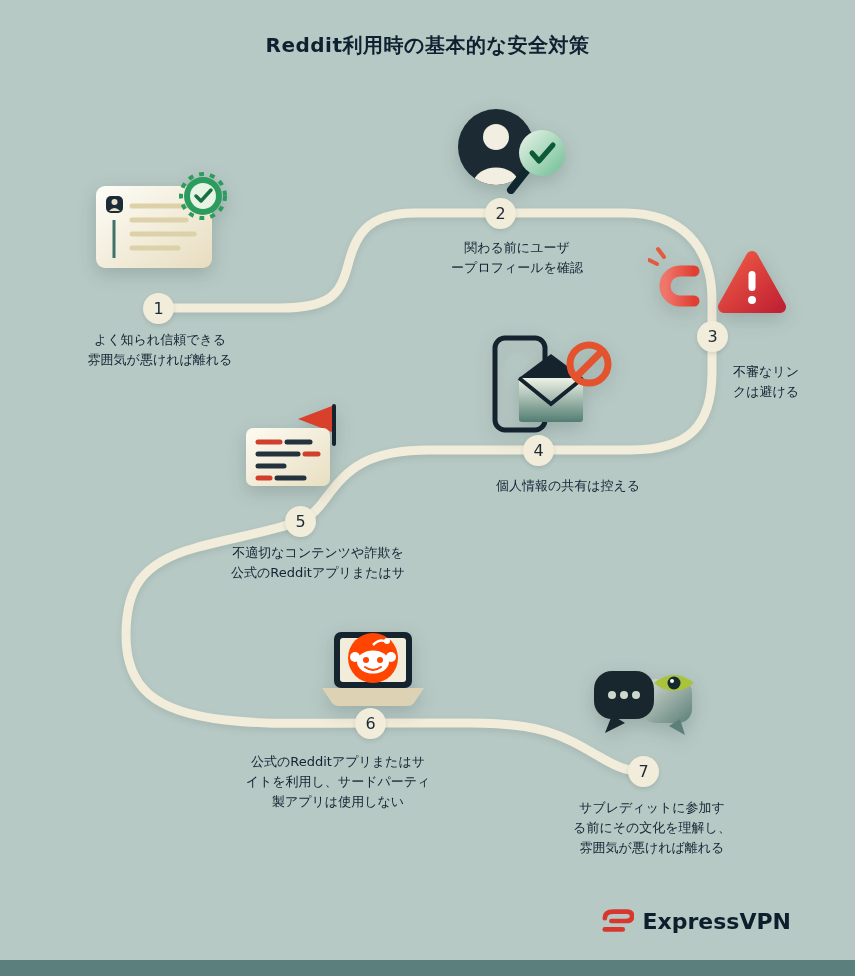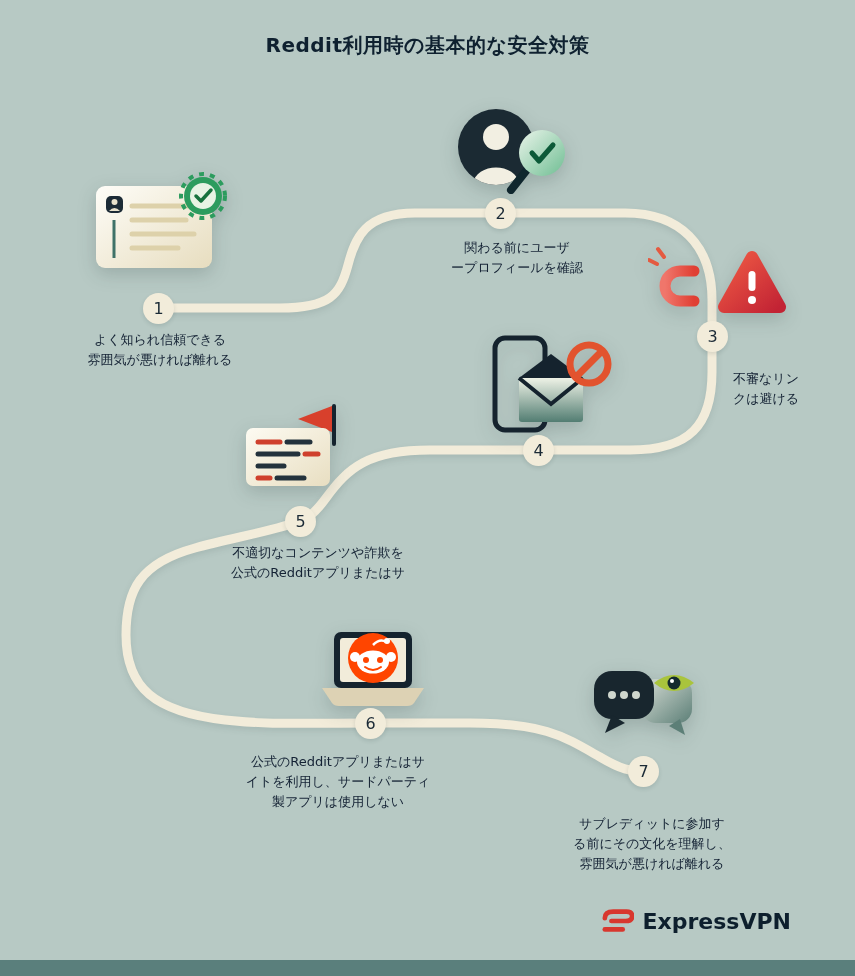--- a/index.html
+++ b/index.html
@@ -189,28 +189,29 @@
   <div class="step-num" style="left:697px; top:321px;">3</div>
   <div class="step-num" style="left:523px; top:435px;">4</div>
   <div class="step-num" style="left:285px; top:506px;">5</div>
   <div class="step-num" style="left:355px; top:708px;">6</div>
   <div class="step-num" style="left:628px; top:756px;">7</div>
 
   <div class="step-label" style="left:160px; top:330px;">よく知られ信頼できる
 雰囲気が悪ければ離れる</div>
   <div class="step-label" style="left:517px; top:238px;">関わる前にユーザ
 ープロフィールを確認</div>
-  <div class="step-label" style="left:766px; top:370px;font-family:Liberation Mono, monospace;">不審なリン
+  <div class="step-label" style="left:766px; top:362px;">不審なリン
 クは避ける</div>
+  <div class="step-label" style="left:568px; top:476px;">個人情報の共有は控える</div>
   <div class="step-label" style="left:318px; top:543px;">不適切なコンテンツや詐欺を
 公式のRedditアプリまたはサ</div>
   <div class="step-label" style="left:338px; top:752px;">公式のRedditアプリまたはサ
 イトを利用し、サードパーティ
 製アプリは使用しない</div>
-  <div class="step-label" style="left:652px; top:798px;margin-top:16px;">サブレディットに参加す
+  <div class="step-label" style="left:652px; top:798px;">サブレディットに参加す
 る前にその文化を理解し、
 雰囲気が悪ければ離れる</div>
 
   <div class="footer-brand">
     <svg width="32" height="26" viewBox="0 0 34 26">
       <path d="M3 10 Q3 3 12 3 H26 Q32 3 32 8 Q32 13 25 13 H10" fill="none" stroke="#d8372e" stroke-width="5" stroke-linecap="round"></path>
       <path d="M3 22 H22" stroke="#d8372e" stroke-width="5" stroke-linecap="round" fill="none"></path>
     </svg>
     <span>ExpressVPN</span>
   </div>

